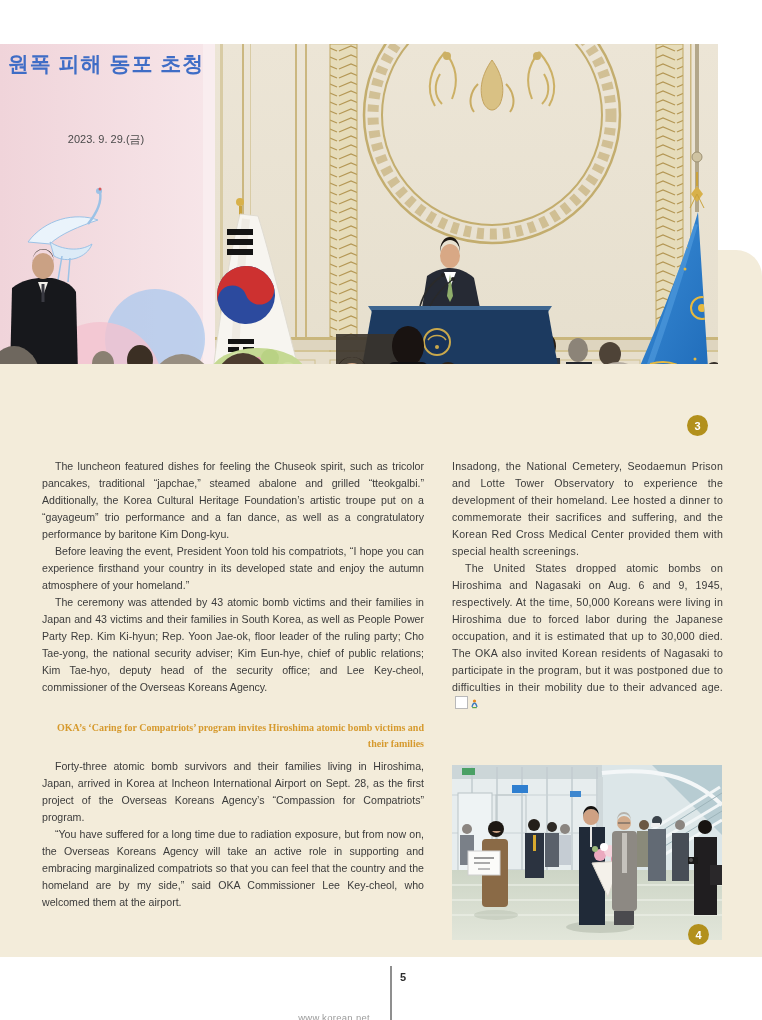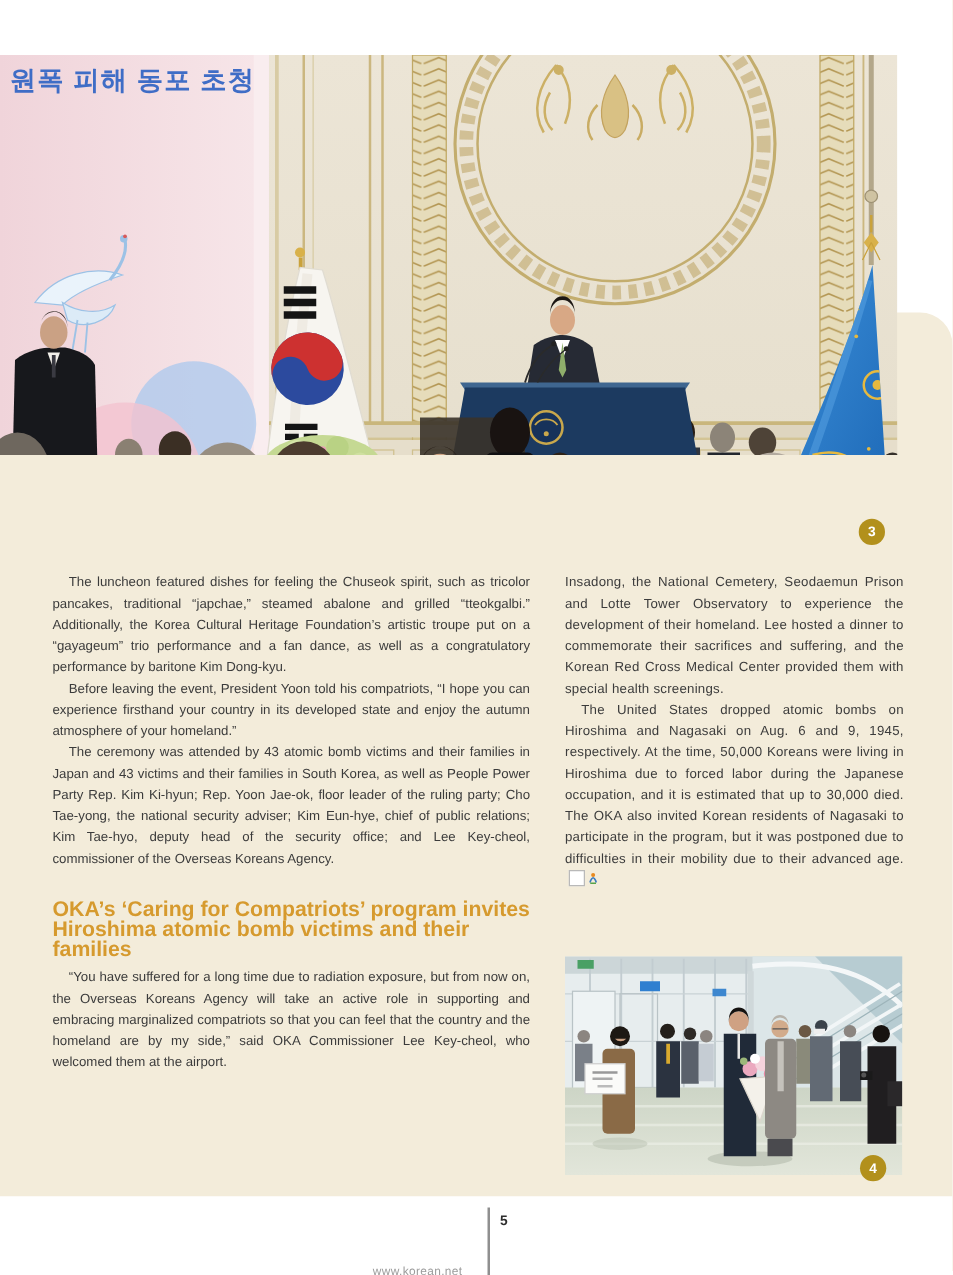--- a/index.html
+++ b/index.html
@@ -36,22 +36,22 @@
   #badge4{left:688px;top:924px;}
   .col{
     position:absolute;top:458px;font-size:10.6px;line-height:17px;
     color:#3b3b3b;text-align:justify;
   }
   .col-left{left:42px;width:382px;}
   .col-right{left:452px;width:271px;letter-spacing:0.2px;}
   .col p{margin:0;text-indent:13px;}
   .col p.noindent{text-indent:0;}
   .section-heading{
-    margin:24px 0 6px 0;color:#d69a2e;font-size:17px;line-height:16px;
-    font-weight:bold;text-align:left;text-indent:0;
+    margin:24px 0 6px 0;color:#d69a2e;font-size:10px;line-height:16px;
+    font-weight:bold;text-align:right;text-indent:0;font-family:Liberation Serif, serif;
   }
   .endmark{
     display:inline-block;width:11px;height:11px;vertical-align:-1px;
     border:1px solid #b9b9b9;background:#fff;margin-left:3px;
   }
   .footer-url{
     position:absolute;left:270px;top:1012px;width:100px;text-align:right;
     color:#9b9b9b;font-size:9.5px;letter-spacing:0.3px;
   }
   .footer-divider{
@@ -301,29 +301,31 @@
       </g>
       <ellipse cx="684" cy="402" rx="42" ry="26" fill="#d95f72"></ellipse>
       <ellipse cx="652" cy="396" rx="10" ry="12" fill="#b3cf96"></ellipse>
       <ellipse cx="682" cy="366" rx="28" ry="30" fill="#8a8278"></ellipse>
       <ellipse cx="714" cy="336" rx="12" ry="18" fill="#35302a"></ellipse>
     </g>
   </svg>
 
   
   <div class="banner-text banner-l1">원폭 피해 동포 초청</div>
+  <div class="banner-date">2023. 9. 29.(금)</div>
 </div>
 
 <div class="photo-badge" id="badge3">3</div>
 
 <div class="col col-left">
   <p>The luncheon featured dishes for feeling the Chuseok spirit, such as tricolor pancakes, traditional “japchae,” steamed abalone and grilled “tteokgalbi.” Additionally, the Korea Cultural Heritage Foundation’s artistic troupe put on a “gayageum” trio performance and a fan dance, as well as a congratulatory performance by baritone Kim Dong-kyu.</p>
   <p>Before leaving the event, President Yoon told his compatriots, “I hope you can experience firsthand your country in its developed state and enjoy the autumn atmosphere of your homeland.”</p>
   <p>The ceremony was attended by 43 atomic bomb victims and their families in Japan and 43 victims and their families in South Korea, as well as People Power Party Rep. Kim Ki-hyun; Rep. Yoon Jae-ok, floor leader of the ruling party; Cho Tae-yong, the national security adviser; Kim Eun-hye, chief of public relations; Kim Tae-hyo, deputy head of the security office; and Lee Key-cheol, commissioner of the Overseas Koreans Agency.</p>
   <h2 class="section-heading">OKA’s ‘Caring for Compatriots’ program invites Hiroshima atomic bomb victims and their families</h2>
+  <p>Forty-three atomic bomb survivors and their families living in Hiroshima, Japan, arrived in Korea at Incheon International Airport on Sept. 28,  as the first project of the Overseas Koreans Agency’s “Compassion for Compatriots” program.</p>
   <p>“You have suffered for a long time due to radiation exposure, but from now on, the Overseas Koreans Agency will take an active role in supporting and embracing marginalized compatriots so that you can feel that the country and the homeland are by my side,” said OKA Commissioner Lee Key-cheol, who welcomed them at the airport.</p>
 </div>
 
 <div class="col col-right">
   <p class="noindent">Insadong, the National Cemetery, Seodaemun Prison and Lotte Tower Observatory to experience the development of their homeland. Lee hosted a dinner to commemorate their sacrifices and suffering, and the Korean Red Cross Medical Center provided them with special health screenings.</p>
   <p><span>The United States dropped atomic bombs on Hiroshima and Nagasaki on Aug. 6 and 9, 1945, respectively. At the time, 50,000 Koreans were living in Hiroshima due to forced labor during the Japanese occupation, and it is estimated that up to 30,000 died. The OKA also invited Korean residents of Nagasaki to participate in the program, but it was postponed due to difficulties in their mobility due to their advanced age.</span><span class="endmark"><svg width="11" height="11" viewBox="0 0 11 11">
           <circle cx="5.5" cy="3" r="1.6" fill="#e8891e"></circle>
           <path d="M3,9 C3.5,6.5 5,5.2 5.5,5.2 C6,5.2 7.5,6.5 8,9" stroke="#3a7abf" stroke-width="1.3" fill="none"></path>
           <path d="M3.2,9.6 h4.6" stroke="#58a44a" stroke-width="1.2"></path>
         </svg></span></p>

